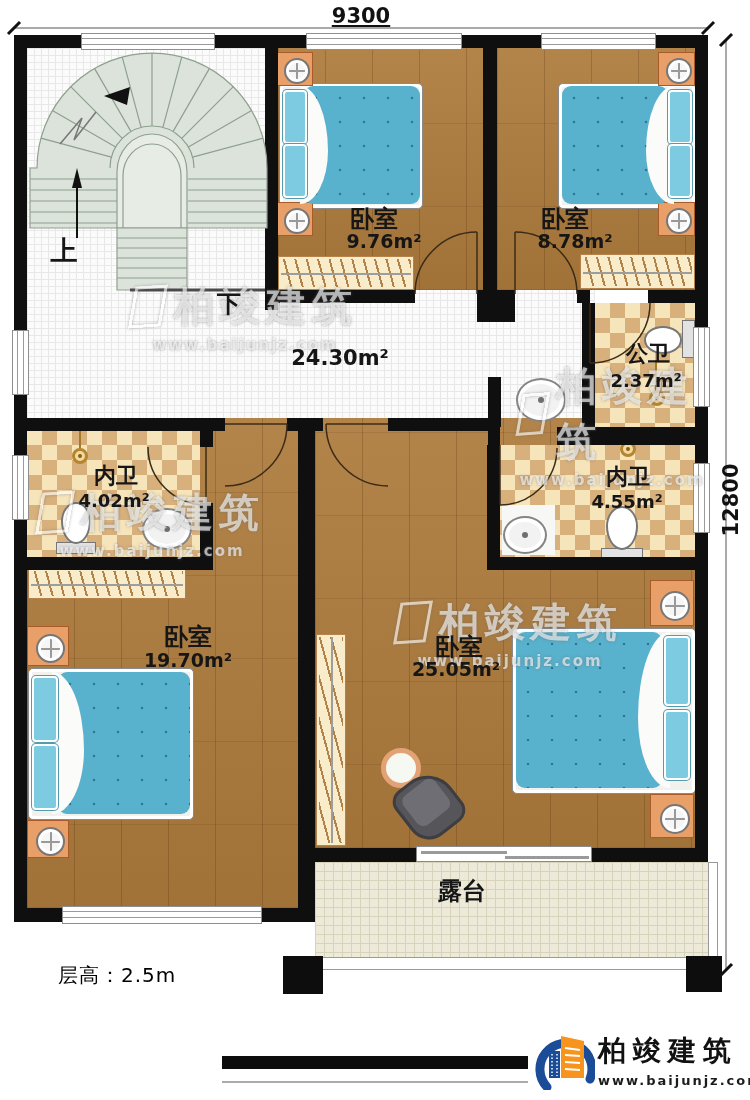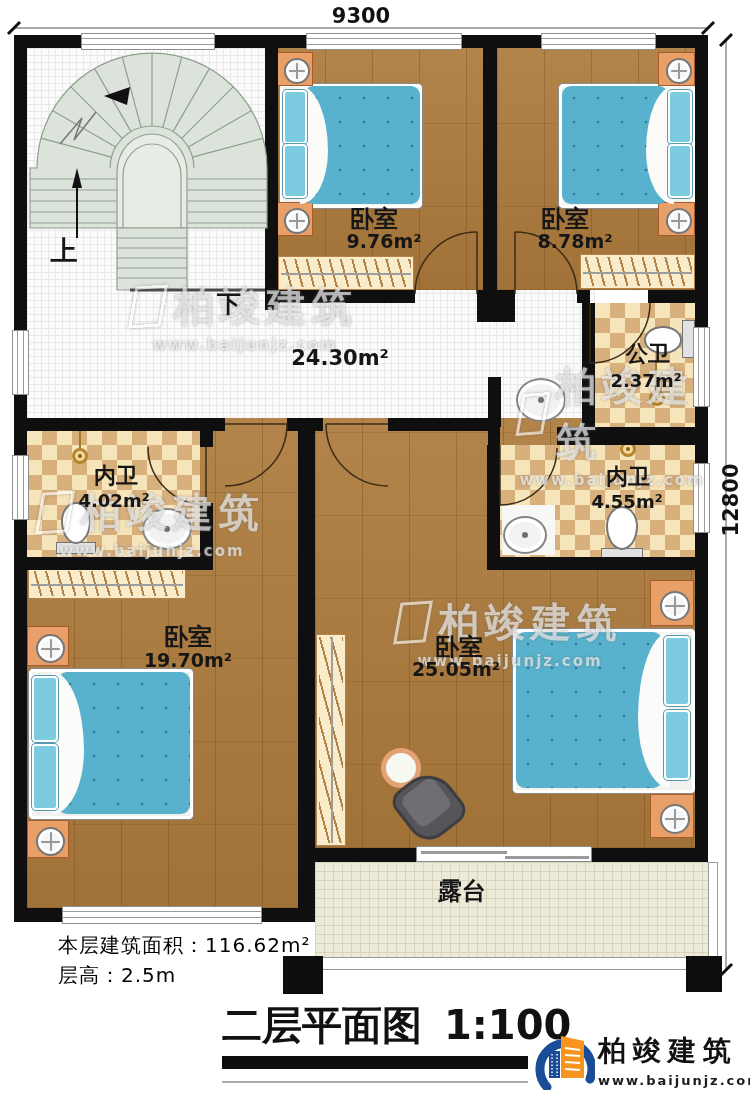--- a/index.html
+++ b/index.html
@@ -336,34 +336,27 @@
   <div class="label" style="left:628px;top:477px;font-size:22px;">内卫</div>
   <div class="label" style="left:627px;top:501px;font-size:18px;">4.55m²</div>
   <div class="label" style="left:188px;top:637px;font-size:24px;">卧室</div>
   <div class="label" style="left:188px;top:660px;font-size:19px;">19.70m²</div>
   <div class="label" style="left:459px;top:647px;font-size:24px;">卧室</div>
   <div class="label" style="left:456px;top:669px;font-size:19px;">25.05m²</div>
   <div class="label" style="left:462px;top:891px;font-size:24px;">露台</div>
   <div class="label" style="left:64px;top:251px;font-size:27px;">上</div>
   <div class="label" style="left:229px;top:304px;font-size:24px;">下</div>
 
-  <div class="dim" style="left:311px;top:4px;width:100px;">9300</div>
+  <div class="dim" style="left:311px;top:4px;width:100px;text-decoration:underline;">9300</div>
   <div class="dim" style="left:686px;top:488px;width:90px;transform:rotate(-90deg);">12800</div>
 
-  <div class="footer-line" style="top:932px;">
-    <span>本层建筑面积：</span><span>116.62m²</span>
-  </div>
   <div class="footer-line" style="top:962px;">
     <span>层高：</span><span>2.5m</span>
   </div>
 
-  <div class="title-row">
-    <span>二层平面图</span>
-    <span>1:100</span>
-  </div>
   <div class="title-bar"></div>
   <div class="title-thin"></div>
 
   <svg class="abs" style="left:533px;top:1028px;z-index:60;" width="62" height="62" viewBox="0 0 62 62">
     <path d="M14,59 A26,26 0 1 1 57,51" fill="none" stroke="#1b4c97" stroke-width="9" stroke-linecap="round"></path>
     <polygon points="28,8 51,13 51,50 28,50" fill="#f7941d"></polygon>
     <g stroke="#fff" stroke-width="2">
         <line x1="32" y1="20" x2="47" y2="22"></line>
         <line x1="32" y1="27" x2="47" y2="28"></line>
         <line x1="32" y1="34" x2="47" y2="35"></line>

